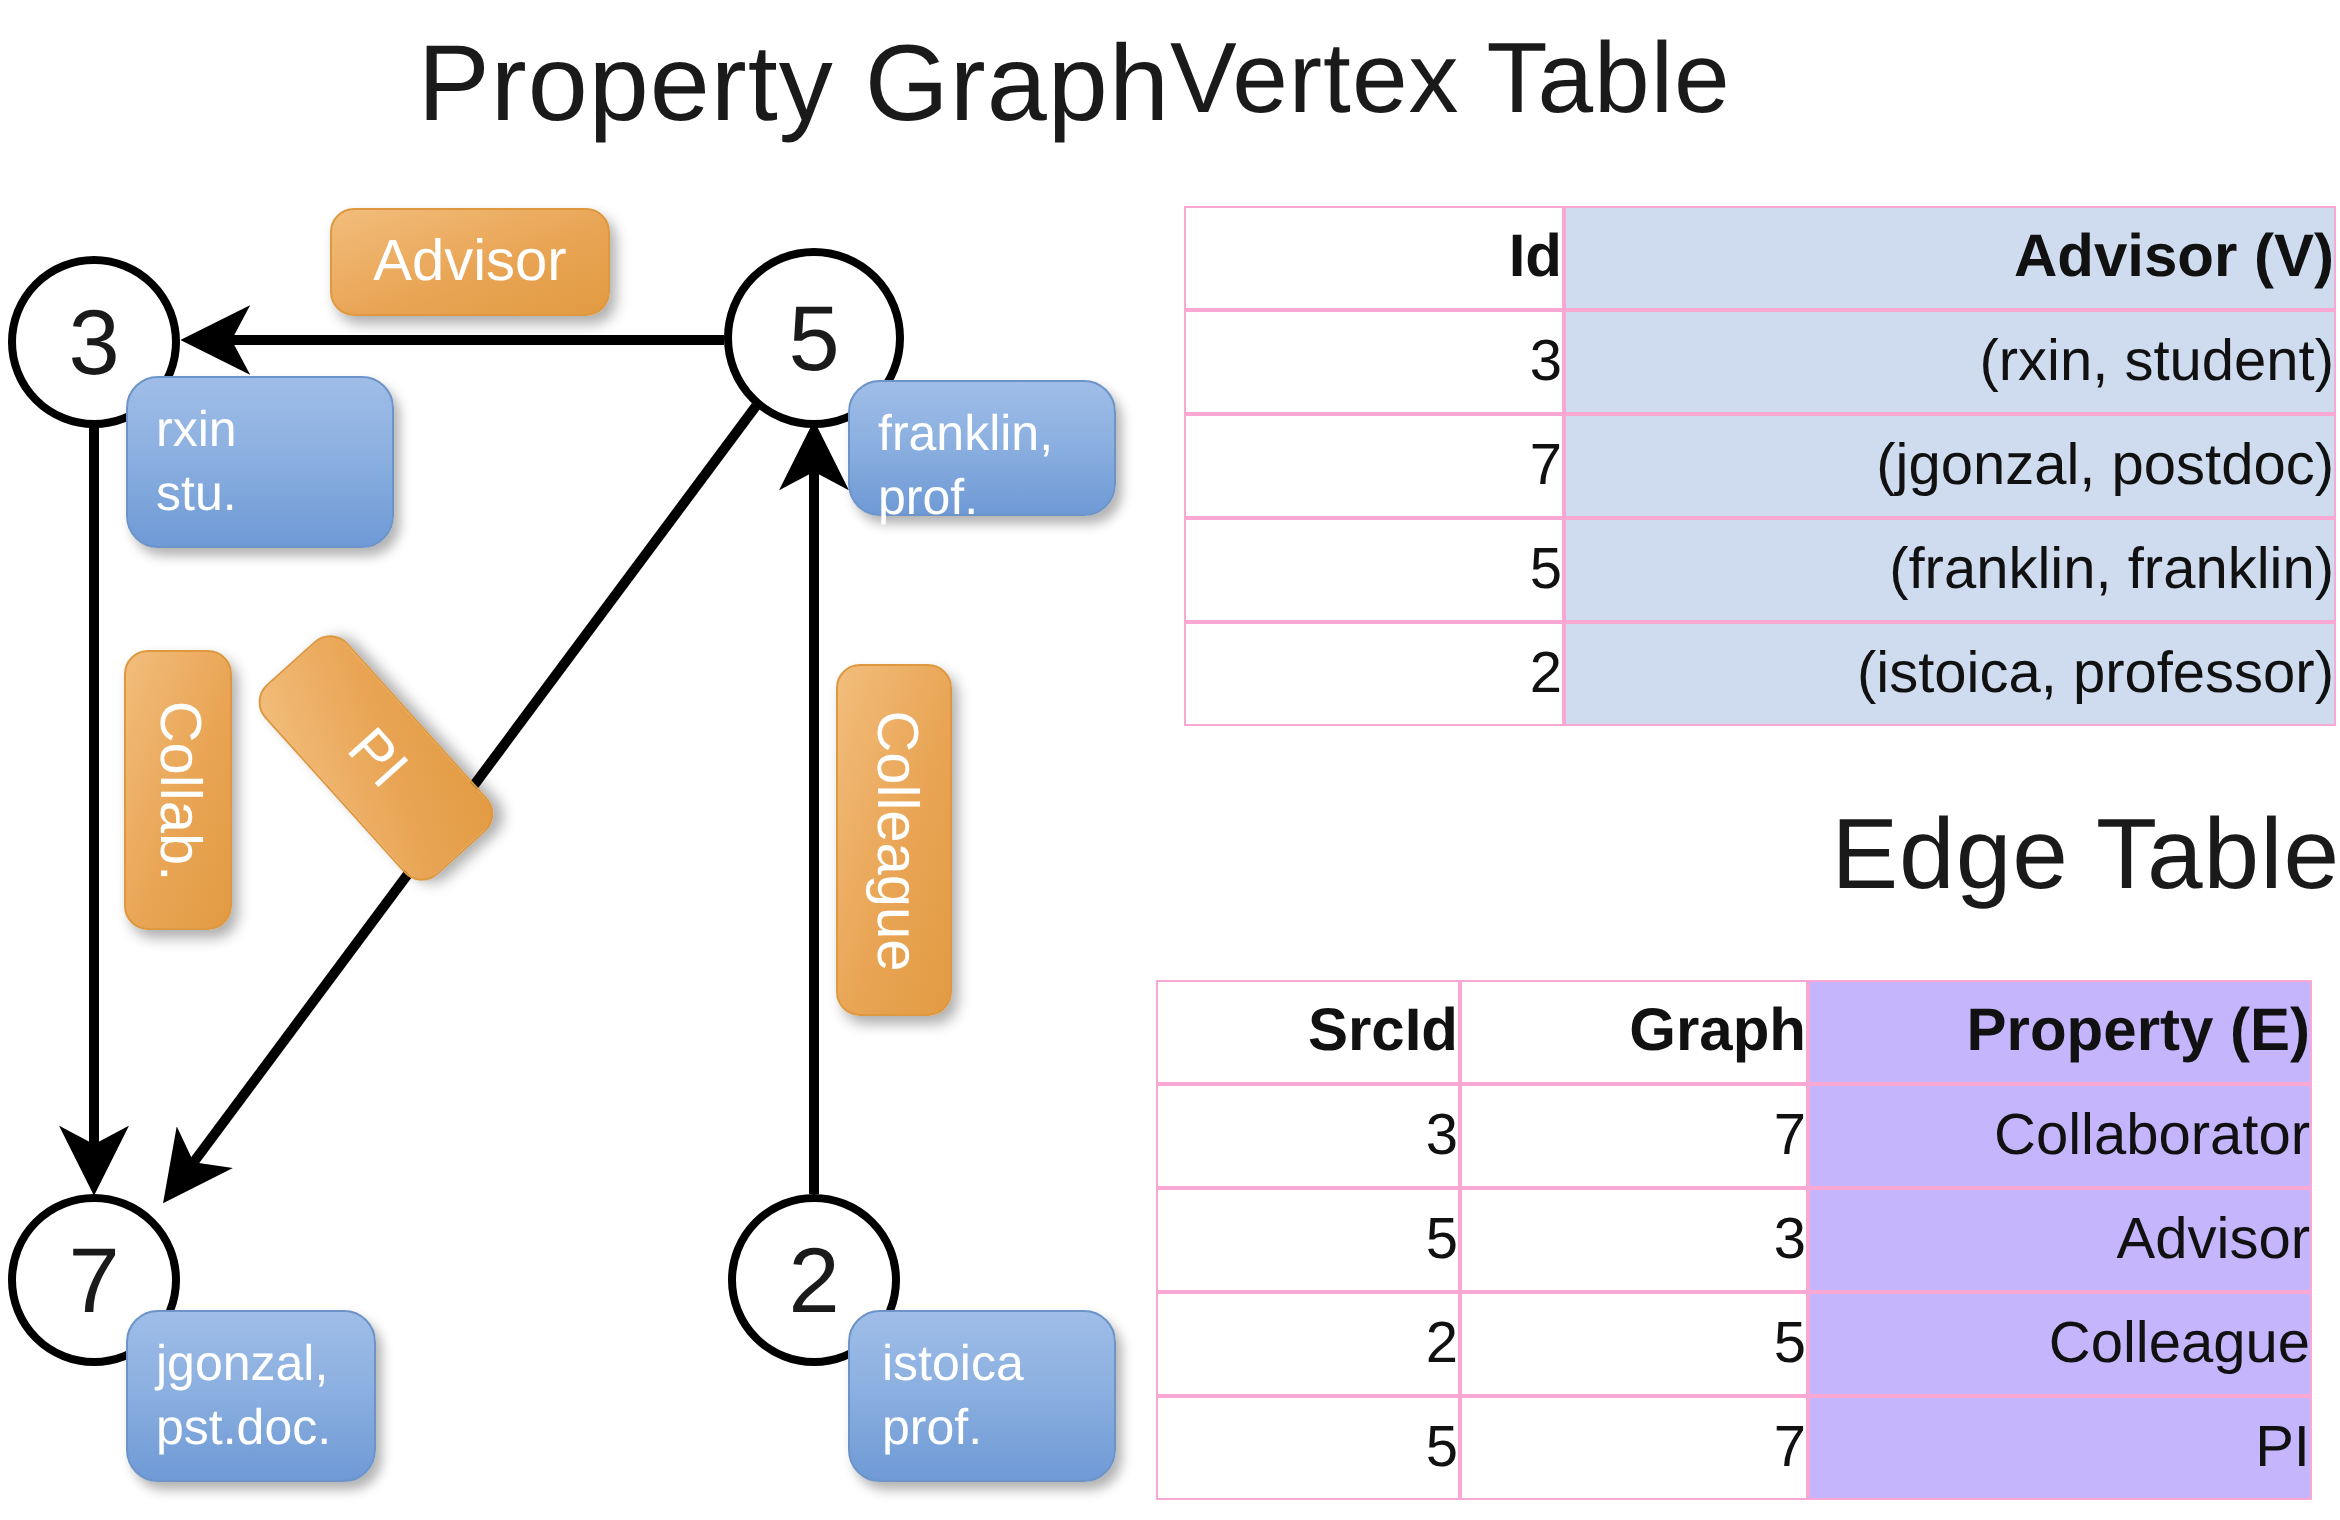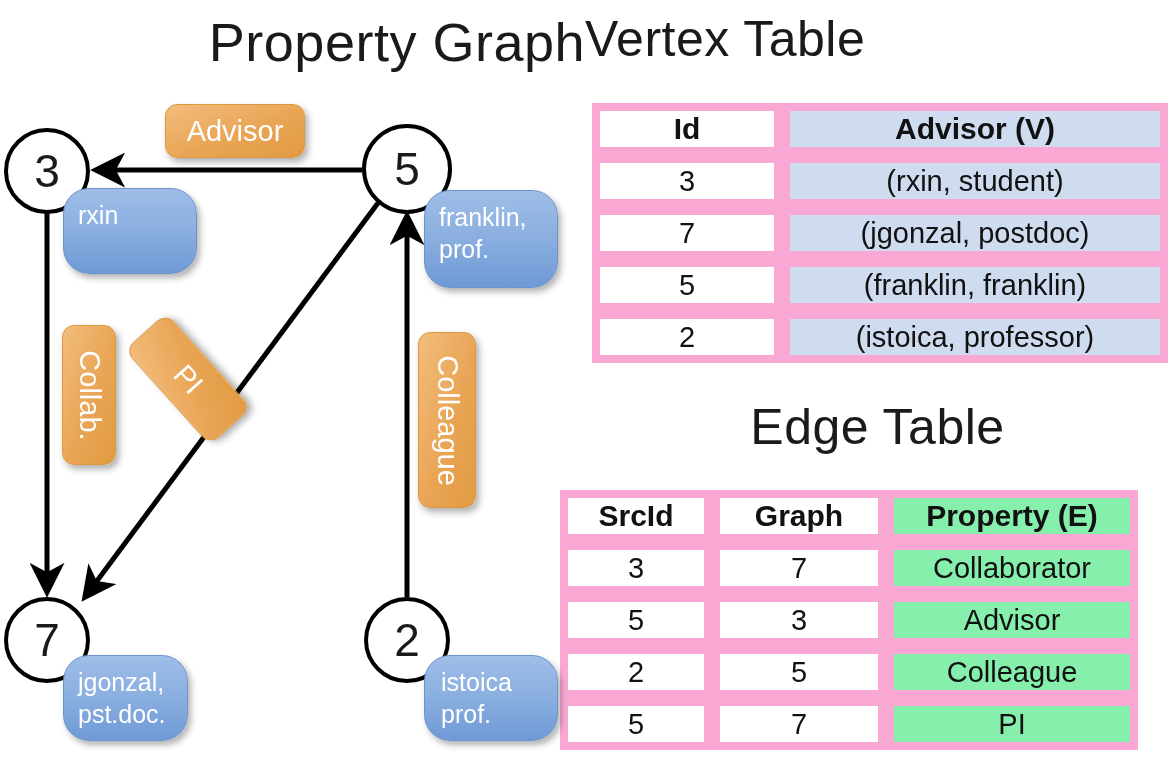--- a/index.html
+++ b/index.html
@@ -30,21 +30,21 @@
     font-size: 54px;
     line-height: 60px;
   }
   #title-vertex-table {
     left: 585px; top: 10px; width: 585px;
     font-size: 50px;
     line-height: 58px;
   }
   #title-edge-table {
     left: 585px; top: 398px; width: 585px;
-    text-align: center;
+    text-align: right;
     font-size: 50px;
     line-height: 58px;
   }
 
   
   #graph-panel {
     position: absolute;
     left: 0; top: 0;
     width: 585px; height: 760px;
   }
@@ -64,21 +64,21 @@
     align-items: center;
     justify-content: center;
     font-size: 46px;
     color: #1a1a1a;
     z-index: 4;
   }
 
   
   .prop-box {
     position: absolute;
-    border-radius: 26px;
+    border-radius: 16px;
     background: linear-gradient(to bottom, #9fbde8 0%, #8cb0e0 45%, #6f9ad6 100%);
     border: 1px solid #6d94c9;
     box-shadow: 3px 4px 6px rgba(0,0,0,0.30);
     color: #ffffff;
     font-size: 25px;
     line-height: 32px;
     padding: 10px 0 10px 14px;
     box-sizing: border-box;
     z-index: 6;
   }
@@ -104,43 +104,43 @@
   .rot90 > span { transform: rotate(90deg); }
 
   
   .data-table {
     position: absolute;
     border-collapse: separate;
     border-spacing: 0;
     table-layout: fixed;
   }
   .data-table td, .data-table th {
-    border: 8px solid #f9a8d4;
-    text-align: center;
+    border: 1px solid #f9a8d4;
+    text-align: right;
     font-weight: 400;
     font-size: 29px;
     color: #111;
     padding: 0;
     height: 52px;
     box-sizing: border-box;
     margin-left: 14px;
   }
   .data-table th {
     font-weight: 700;
     font-size: 30px;
   }
   .cell-plain { background: #ffffff; }
   .cell-blue  { background: #cfdcef; }
-  .cell-peach { background: #86efac; }
+  .cell-peach { background: #c4b5fd; }
 
   #vertex-table { left: 592px; top: 103px; width: 576px; }
   #vertex-table col.c-id   { width: 190px; }
   #vertex-table col.c-prop { width: 386px; }
 
-  #edge-table { left: 560px; top: 490px; width: 578px; }
+  #edge-table { left: 578px; top: 490px; width: 578px; }
   #edge-table col.c-src  { width: 152px; }
   #edge-table col.c-dst  { width: 174px; }
   #edge-table col.c-prop { width: 252px; }
 </style>
 </head>
 <body>
 
 <div class="title" id="title-property-graph">Property Graph</div>
 <div class="title" id="title-vertex-table">Vertex Table</div>
 <div class="title" id="title-edge-table">Edge Table</div>
@@ -171,23 +171,24 @@
   </div>
   <div class="node" style="left:4px; top:597px; width:86px; height:86px;">
     <span>7</span>
   </div>
   <div class="node" style="left:364px; top:597px; width:86px; height:86px;">
     <span>2</span>
   </div>
 
   <div class="prop-box" style="left:63px; top:188px; width:134px; height:86px;">
     <div>rxin</div>
-  </div>
-
-  <div class="prop-box" style="left:424px; top:190px; width:134px; height:98px;">
+    <div>stu.</div>
+  </div>
+
+  <div class="prop-box" style="left:424px; top:190px; width:134px; height:68px;">
     <div>franklin,</div>
     <div>prof.</div>
   </div>
 
   <div class="prop-box" style="left:63px; top:655px; width:125px; height:86px;">
     <div>jgonzal,</div>
     <div>pst.doc.</div>
   </div>
 
   <div class="prop-box" style="left:424px; top:655px; width:134px; height:86px;padding-left:16px;">

